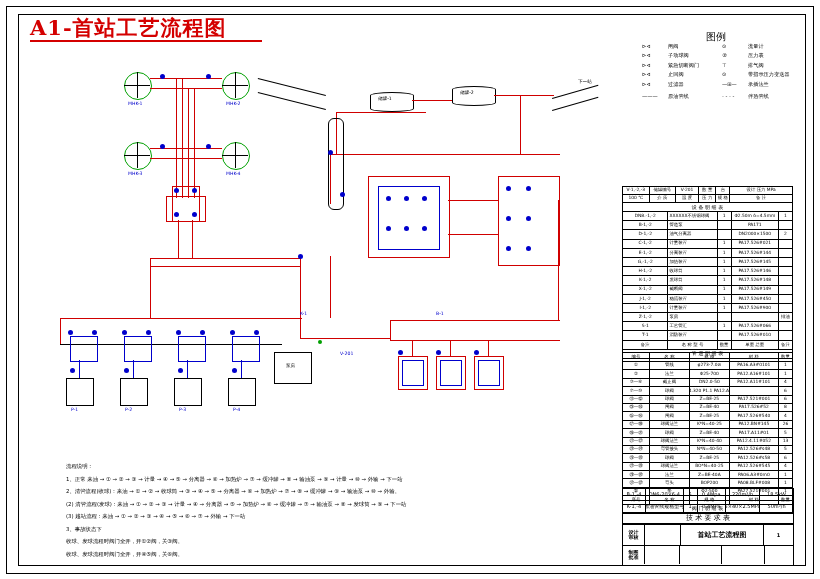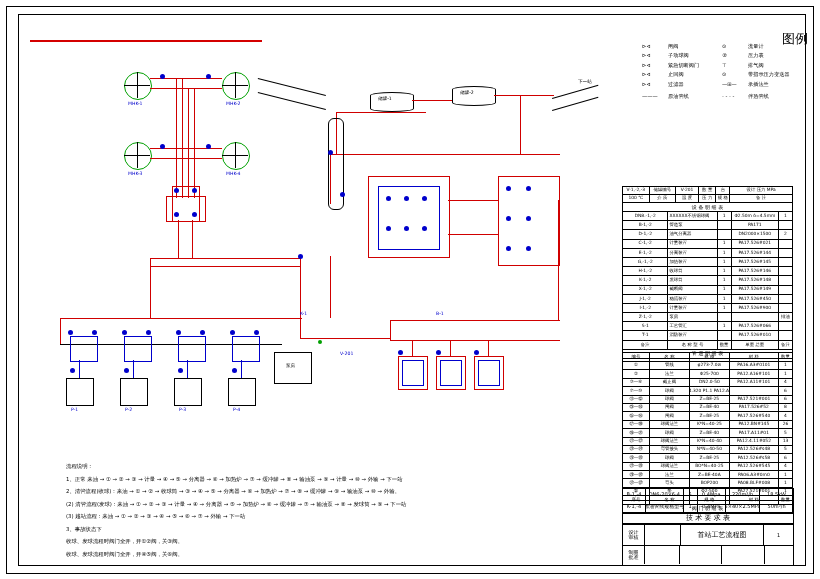--- a/index.html
+++ b/index.html
@@ -12,21 +12,21 @@
 
   .title{left:30px;top:14px;font-family:"DejaVu Serif","Liberation Serif",serif;font-weight:bold;
          font-size:21px;color:#d40000;letter-spacing:1px;white-space:nowrap;}
   .title-underline{left:30px;top:40px;width:232px;height:2px;background:#d40000;}
 
   .watermark{left:325px;top:276px;font-family:"DejaVu Serif","Liberation Serif",serif;
              font-size:23px;color:#3a3a3a;letter-spacing:10px;white-space:nowrap;}
 
   
   .legend{left:640px;top:30px;width:152px;height:92px;}
-  .legend-title{left:16px;top:0;width:152px;text-align:right;font-size:13px;color:#000;}
+  .legend-title{left:0;top:0;width:152px;text-align:center;font-size:10px;color:#000;}
   .legend-col{position:absolute;font-size:5.2px;color:#000;line-height:9.4px;white-space:nowrap;}
   .legend-col .sym{display:inline-block;width:26px;color:#000;}
   .legend-foot{position:absolute;font-size:5.2px;line-height:9px;white-space:nowrap;}
 
   
   .tbl{position:absolute;border-left:0.8px solid #000;border-top:0.8px solid #000;font-size:4.4px;color:#000;}
   .tbl .r{display:flex;}
   .tbl .c{border-right:0.8px solid #000;border-bottom:0.8px solid #000;
           padding:0 1px;overflow:hidden;white-space:nowrap;line-height:1;
           display:flex;align-items:center;}
@@ -59,20 +59,21 @@
   .big{font-size:7px;}
 </style>
 </head>
 <body>
 
 <div id="sheet">
 
   <div class="abs frame-outer"></div>
   <div class="abs frame-inner"></div>
 
+  <div class="abs title">A1-首站工艺流程图</div>
   <div class="abs title-underline"></div>
 
 
   <div class="abs legend">
     <div class="abs legend-title">图例</div>
     <div class="legend-col" style="left:2px;top:12px;">
       <div><span class="sym">⊳⊲</span><span>闸阀</span></div>
       <div><span class="sym">⊳⊲</span><span>子动球阀</span></div>
       <div><span class="sym">⊳⊲</span><span>紧急切断阀门</span></div>
       <div><span class="sym">⊳⊲</span><span>止回阀</span></div>
@@ -525,21 +526,21 @@
       <div class="cell" style="width:12px;height:11px;">1</div>
       <div class="cell" style="width:28px;height:11px;">0.4MPa</div>
       <div class="cell" style="width:34px;height:11px;">5×40×2.5MPa</div>
       <div class="cell" style="width:34px;height:11px;">50m³/h</div>
     </div>
     <div class="row" style="height:10px;">
       <div class="cell big" style="width:168px;height:10px;">技 术 要 求 表</div>
     </div>
   </div>
 
-  <div class="tb" style="left:622px;top:524px;width:170px;height:40px;">
+  <div class="tb" style="left:622px;top:524px;width:170px;height:40px;font-weight:bold;">
     <div class="row" style="height:20px;">
       <div class="cell" style="width:20px;height:20px;flex-direction:column;">
         <div>设计</div>
         <div>审核</div>
       </div>
       <div class="cell" style="width:34px;height:20px;flex-direction:column;">
         <div>&nbsp;</div>
         <div>&nbsp;</div>
       </div>
       <div class="cell big" style="width:84px;height:20px;">首站工艺流程图</div>

